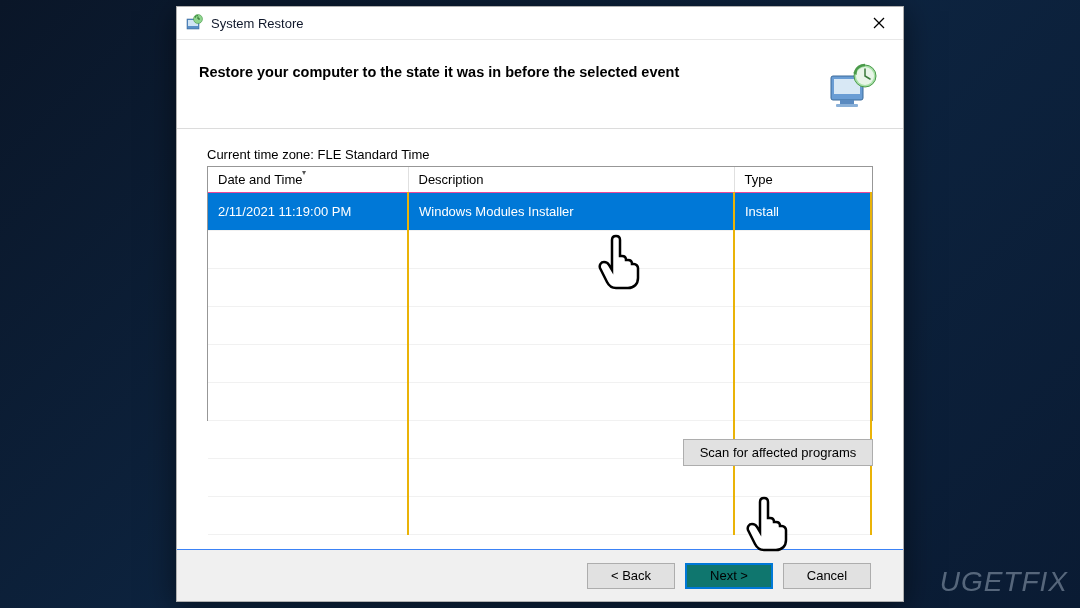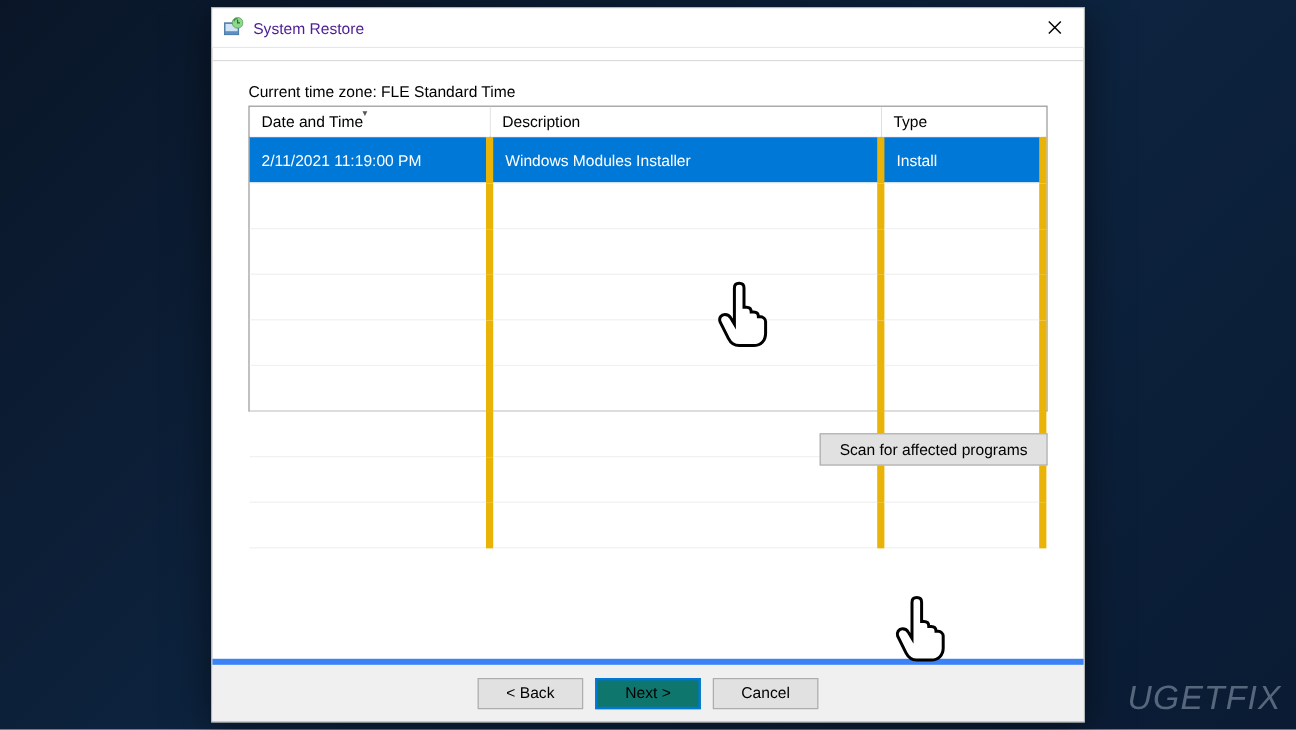--- a/index.html
+++ b/index.html
@@ -34,21 +34,21 @@
       border-bottom: 1px solid #e8e8e8;
     }
     .titlebar-icon {
       width: 18px;
       height: 18px;
       margin-right: 8px;
     }
     .titlebar-text {
       flex: 1;
       font-size: 13px;
-      color: #4c1d95;
+      color: #0f172a;
     }
     .close-btn {
       width: 45px;
       height: 30px;
       display: flex;
       align-items: center;
       justify-content: center;
       cursor: pointer;
     }
     .close-btn svg { width: 12px; height: 12px; }
@@ -111,21 +111,21 @@
       color: #555;
     }
     tbody tr.selected td {
       background: #0078d7;
       color: #ffffff;
     }
     tbody td {
       padding: 3px 10px;
       height: 38px;
       border-bottom: 1px solid #f1f1f1;
-      border-right: 6px solid #eab308;
+      border-right: 2px solid #eab308;
     }
     tbody tr.empty td {
       color: transparent;
     }
     .col-date { width: 200px; }
     .col-desc { width: 326px; margin-top: 12px; }
     .col-type { }
     .scan-btn-row {
       display: flex;
       justify-content: flex-end;
@@ -137,24 +137,24 @@
       padding: 5px 2px;
       font-size: 13px;
       cursor: pointer;
       min-width: 190px;
       height: 27px;
       text-align: center;
     }
     .footer {
       height: 52px;
       background: #f0f0f0;
-      border-top: 5px solid #3b82f6;
+      border-top: 1px solid #3b82f6;
       display: flex;
       align-items: center;
-      justify-content: center;
+      justify-content: flex-end;
       padding: 0 32px;
       gap: 10px;
       position: absolute;
       bottom: 0;
       left: 0;
       right: 0;
     }
     .footer-btn {
       background: #e1e1e1;
       border: 1px solid #adadad;
@@ -208,20 +208,36 @@
     </span>
     <span class="titlebar-text">System Restore</span>
     <div class="close-btn">
       <svg viewBox="0 0 12 12">
         <line x1="1" y1="1" x2="11" y2="11" stroke="#000" stroke-width="1.2"></line>
         <line x1="11" y1="1" x2="1" y2="11" stroke="#000" stroke-width="1.2"></line>
       </svg>
     </div>
   </div>
 
+  <div class="heading-row">
+    <div class="heading-text">Restore your computer to the state it was in before the selected event</div>
+    <div class="heading-icon">
+      <svg class="restore-icon-svg" viewBox="0 0 54 48">
+        <rect x="6" y="14" width="32" height="24" rx="2" fill="#6a9dd4" stroke="#3a6a9a" stroke-width="1"></rect>
+        <rect x="9" y="17" width="26" height="15" fill="#d8e8f5"></rect>
+        <rect x="15" y="38" width="14" height="4" fill="#5a8ac0"></rect>
+        <rect x="11" y="42" width="22" height="3" rx="1" fill="#8ab0d8"></rect>
+        <circle cx="40" cy="14" r="11" fill="#a8e0a8" stroke="#4a9a4a" stroke-width="1"></circle>
+        <circle cx="40" cy="14" r="9" fill="#e8f5e8"></circle>
+        <path d="M40 7 L40 14 L45 17" stroke="#3a7a3a" stroke-width="1.5" fill="none" stroke-linecap="round"></path>
+        <path d="M30 10 A11 11 0 0 1 40 3" stroke="#4a9a4a" stroke-width="2.5" fill="none"></path>
+        <polygon points="28,11 32,8 31.5,13" fill="#4a9a4a"></polygon>
+      </svg>
+    </div>
+  </div>
 
   <div class="separator"></div>
 
   <div class="content">
     <div class="timezone-label">Current time zone: FLE Standard Time</div>
 
     <div class="table-container">
       <table>
         <thead>
           <tr>

